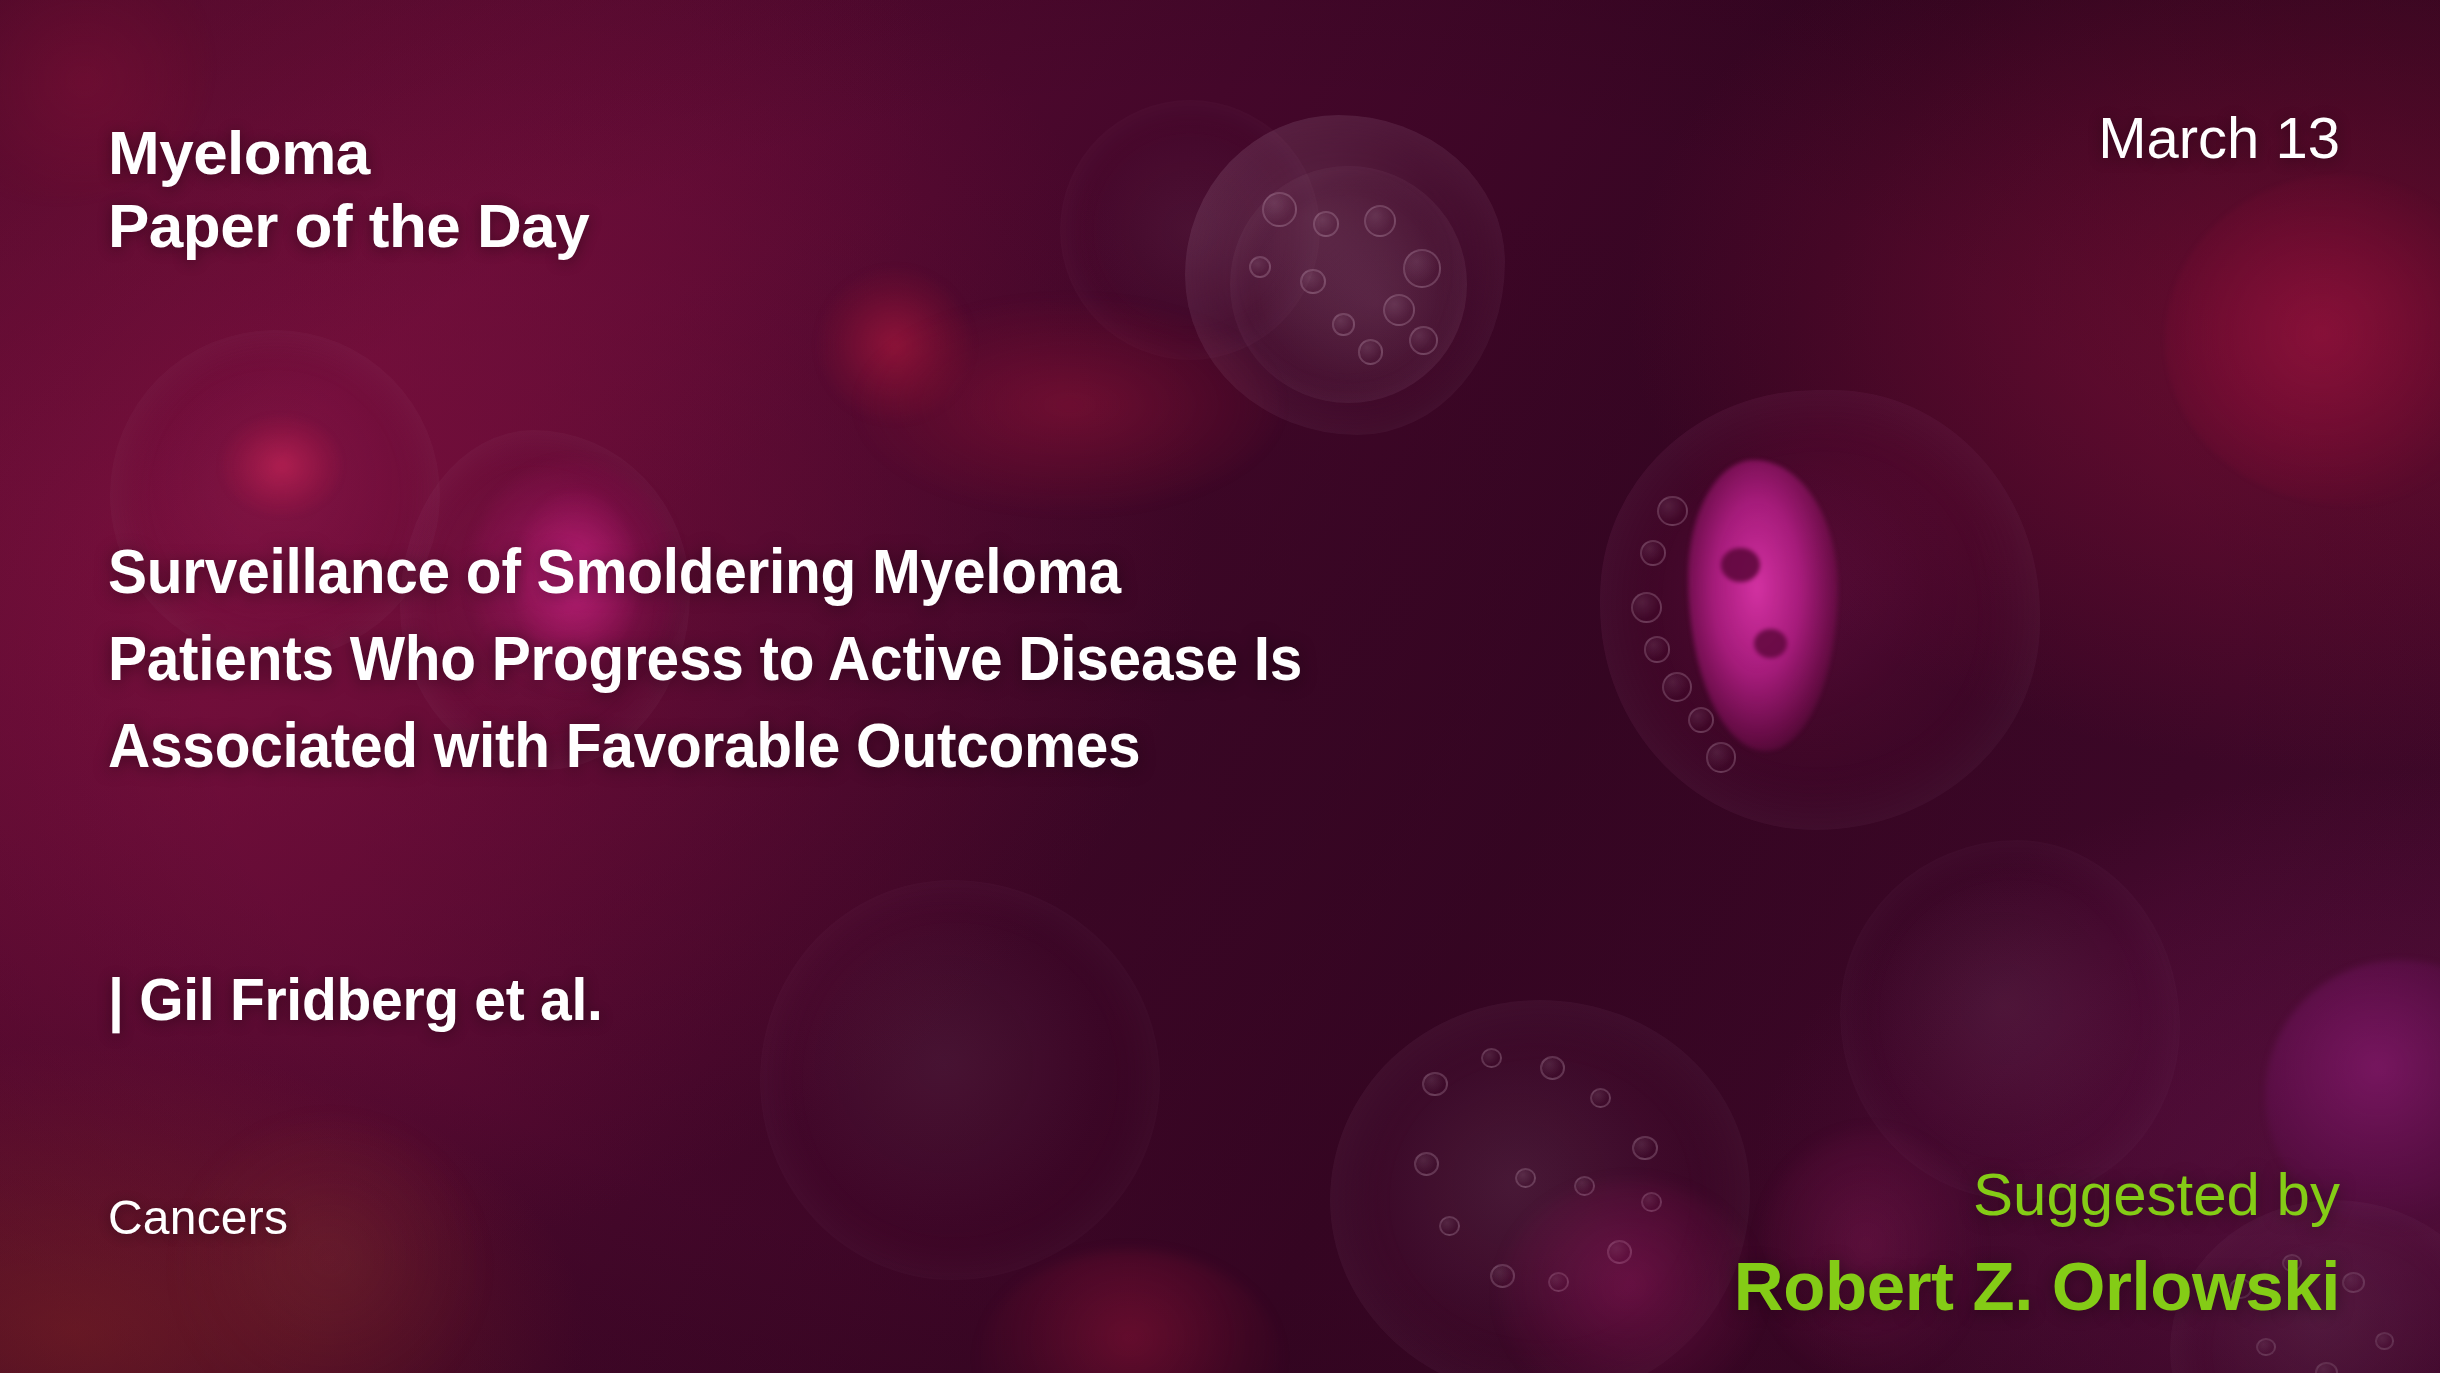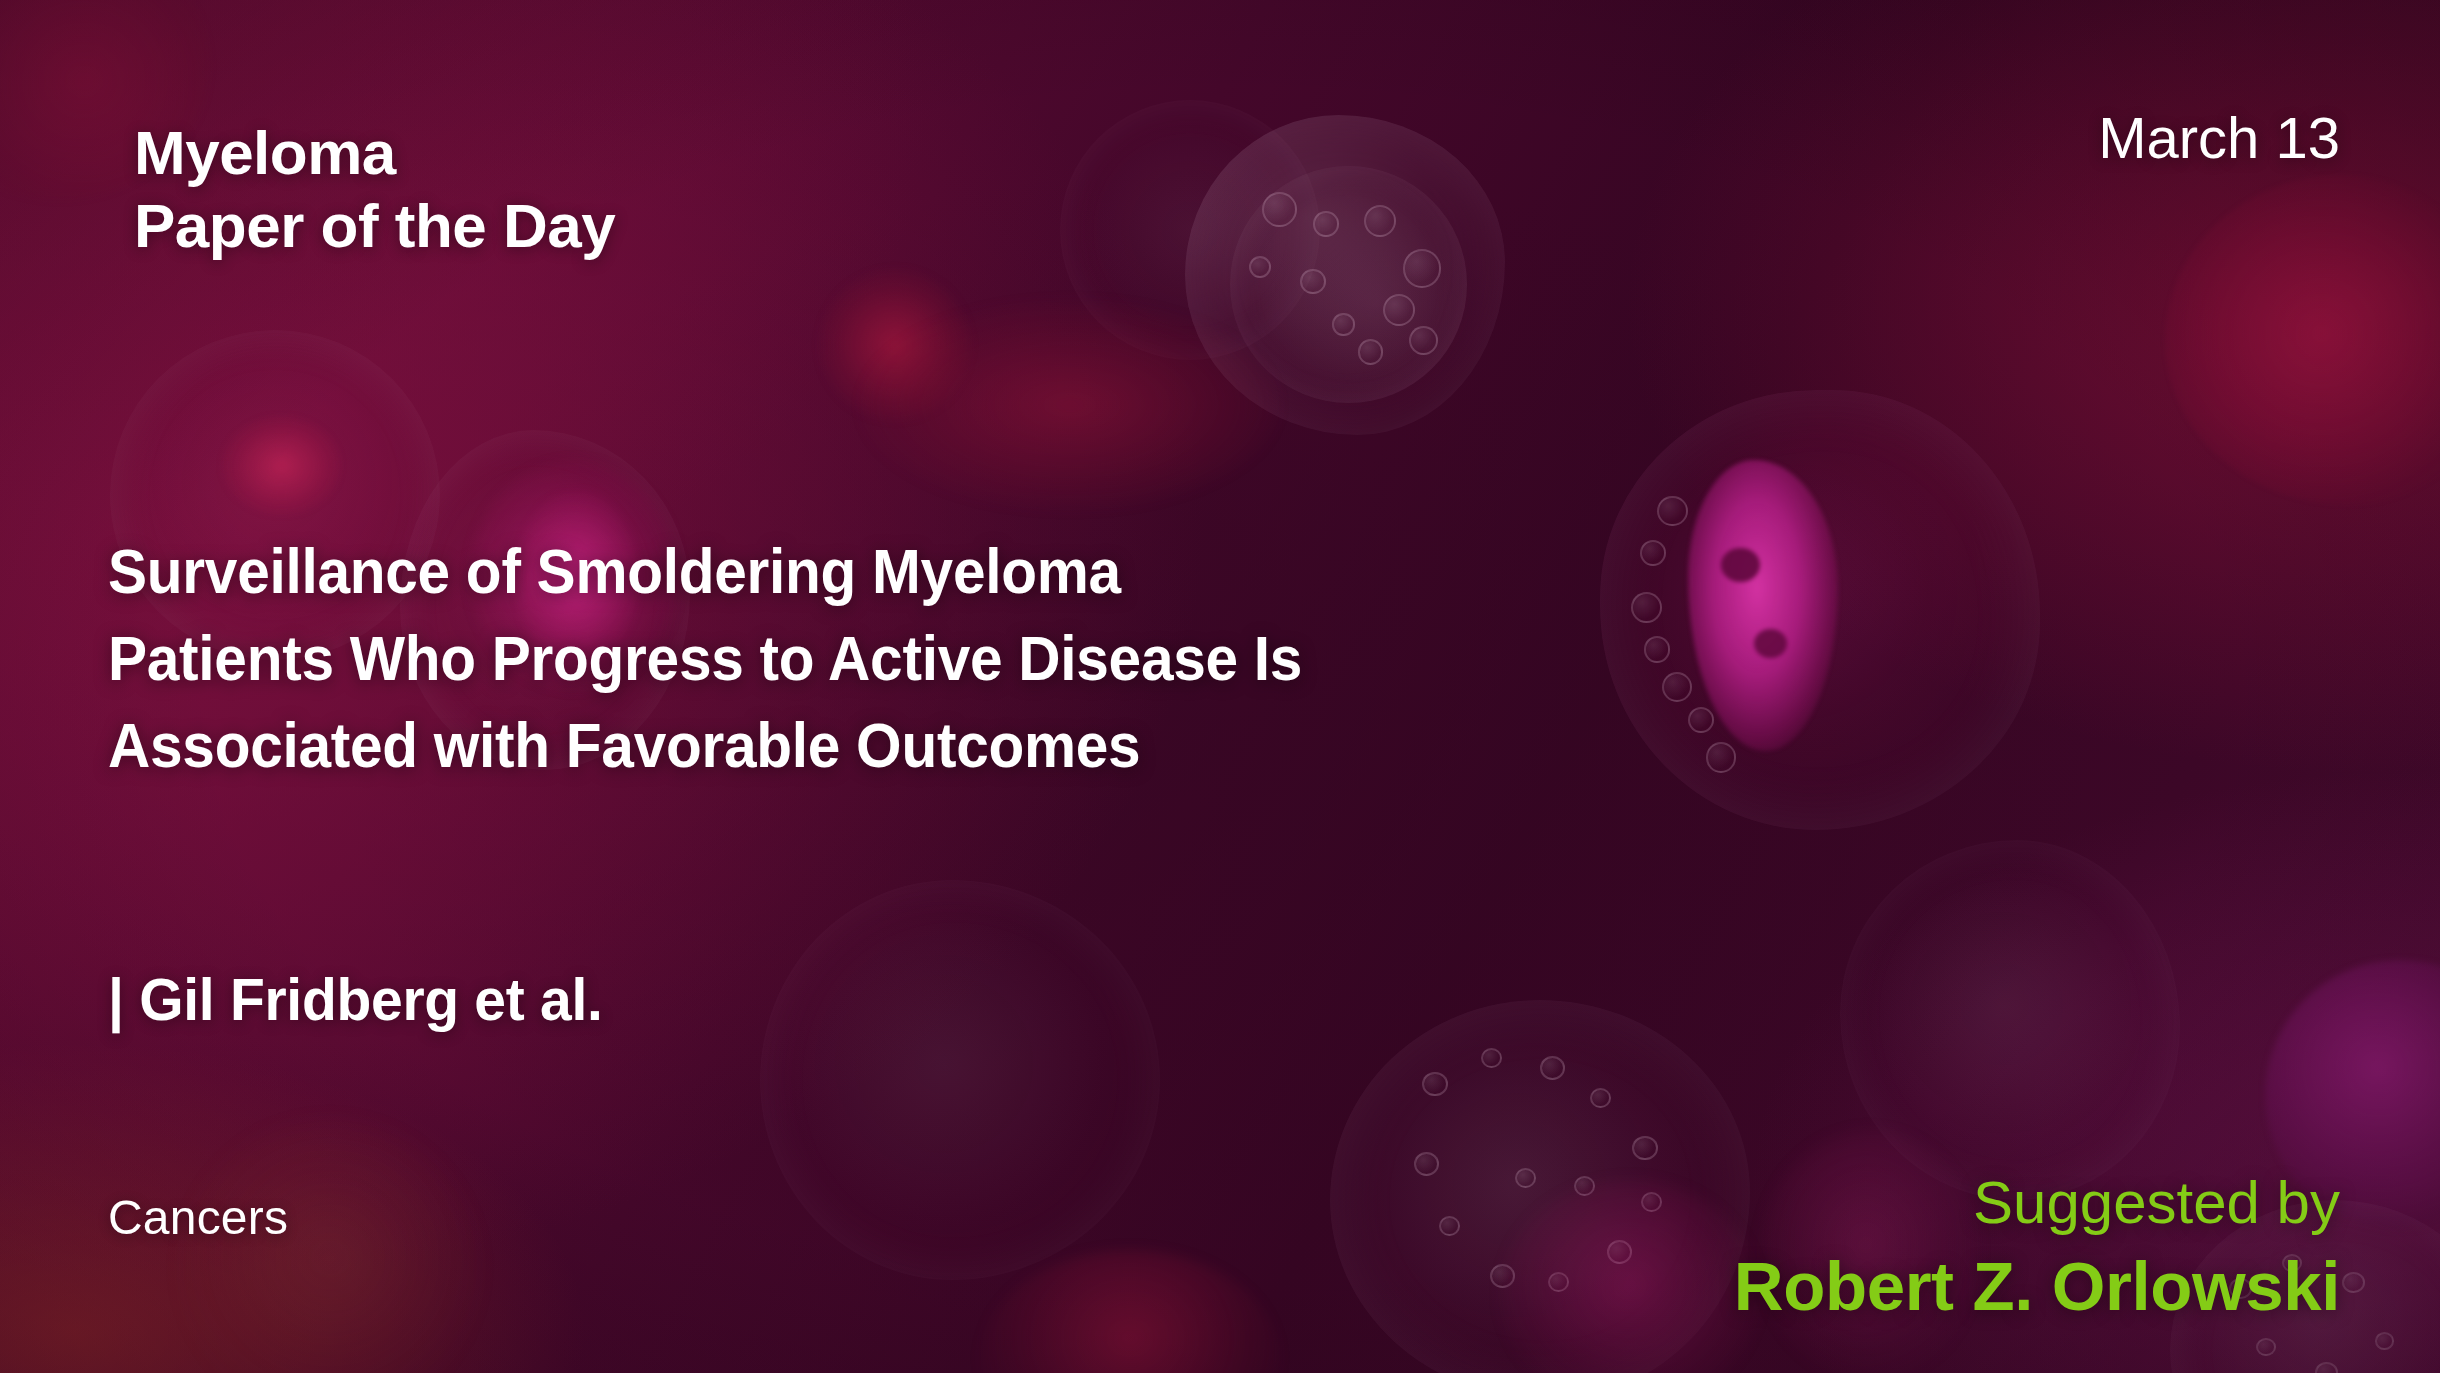--- a/index.html
+++ b/index.html
@@ -224,21 +224,20 @@
 
   .kicker {
     position:absolute;
     left:108px; top:116px;
     color:#ffffff;
     font-weight:bold;
     font-size:62px;
     line-height:1.18;
     letter-spacing:-0.5px;
     text-shadow:0 2px 14px rgba(20,0,12,0.45);
-    margin-left:26px;
   }
   .kicker .l2 { display:block;text-align:right; }
 
   .date {
     position:absolute;
     right:100px; top:104px;
     color:#ffffff;
     font-weight:400;
     font-size:58px;
     letter-spacing:0px;
@@ -295,21 +294,21 @@
     font-size:60px;
     line-height:1.12;
     letter-spacing:0px;
   }
   .suggested .sb-name {
     display:block;
     font-weight:bold;
     font-size:69px;
     line-height:1.12;
     letter-spacing:-0.4px;
-    margin-top:12px;
+    margin-top:20px;
   }
 </style>
 </head>
 <body>
 
 <div class="slide">
 
   <div class="bg-base"></div>
 
   <div class="cells">

